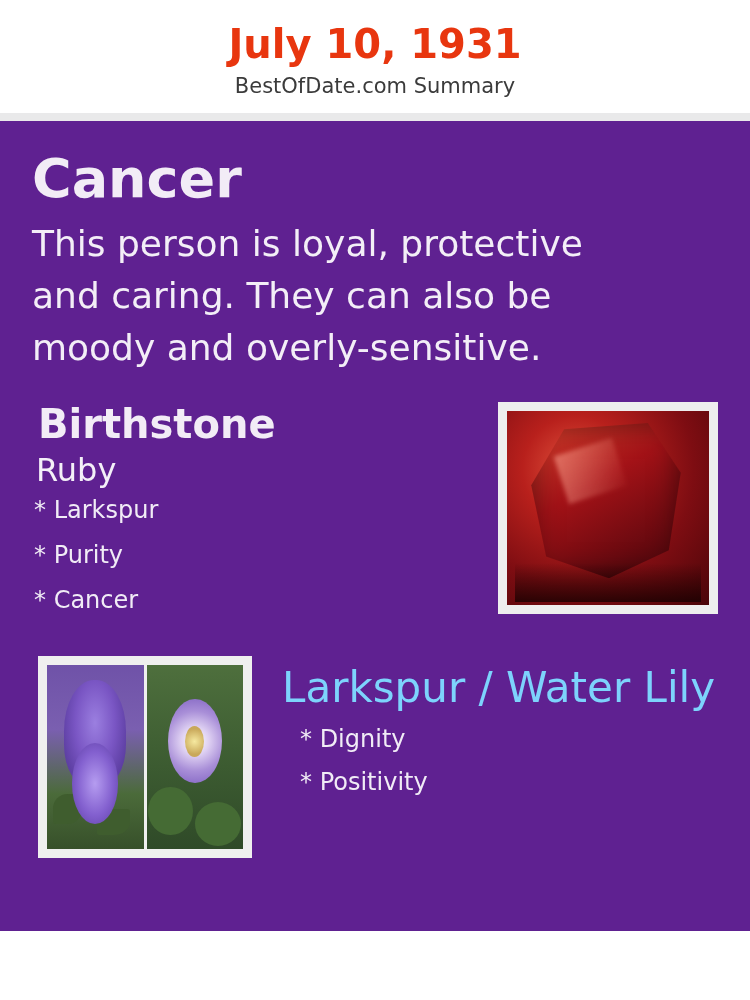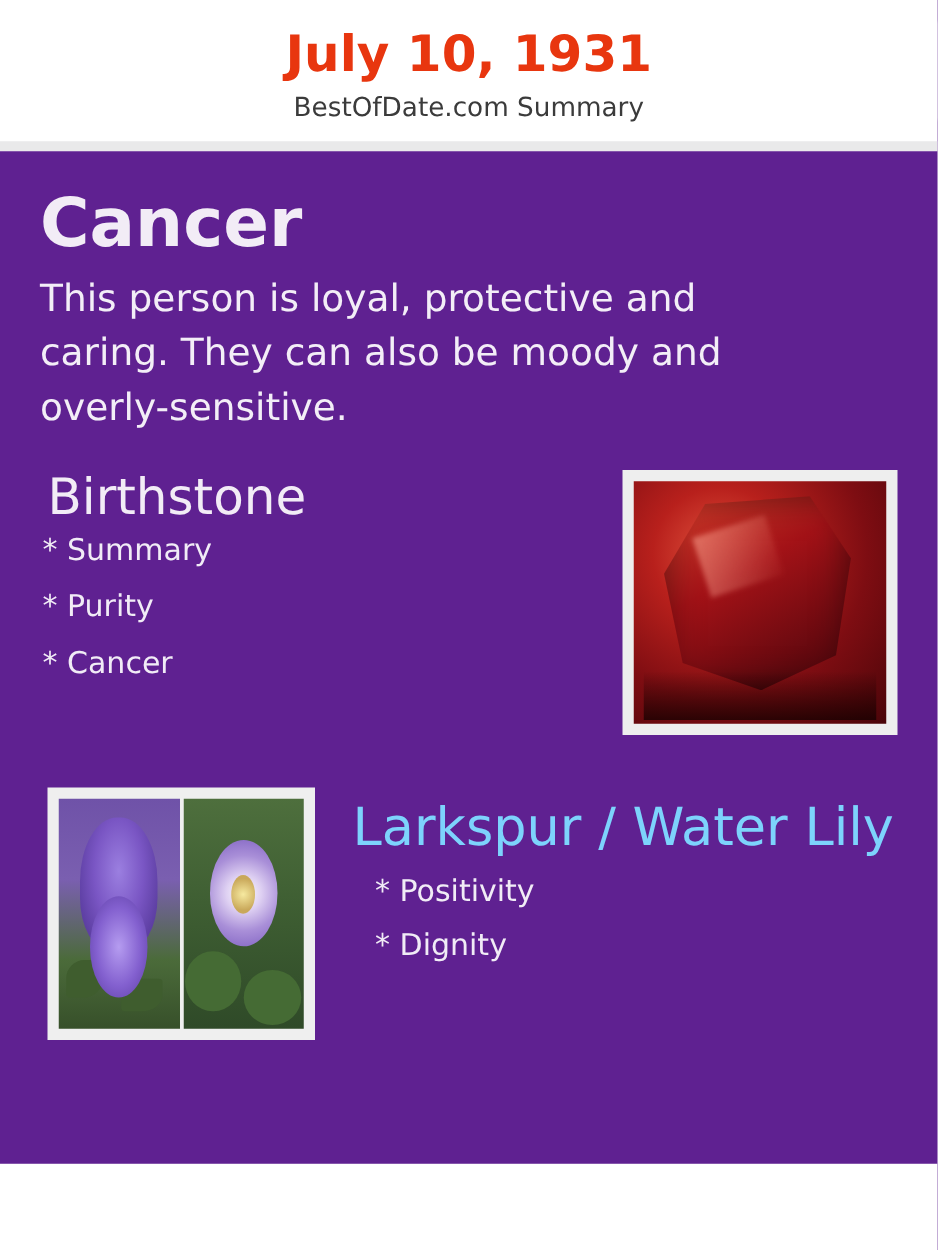--- a/index.html
+++ b/index.html
@@ -61,38 +61,38 @@
     position: relative;
   }
   .sign-name {
     font-size: 54px;
     font-weight: bold;
     color: #f2ecf6;
     line-height: 1.05;
     margin: 4px 0 10px 0;
   }
   .sign-desc {
-    font-size: 30px;
+    font-size: 36px;
     color: #f3eef7;
     line-height: 1.45;
     max-width: 610px;
   }
 
   
   .stone-row {
     margin-top: 28px;
     position: relative;
     min-height: 230px;
   }
   .stone-text {
     width: 420px;
   }
   .stone-title {
     font-size: 40px;
-    font-weight: normal;
+    font-weight: bold;
     color: #f2ecf6;
     line-height: 1.1;
     margin-left: 6px;
   }
   .stone-name {
     font-size: 32px;
     color: #f4f0f8;
     line-height: 1.25;
     margin-top: 4px;
     margin-left: 4px;
@@ -274,22 +274,23 @@
   <div class="header-rule"></div>
 
   <div class="panel">
 
     <div class="sign-name">Cancer</div>
     <div class="sign-desc">This person is loyal, protective and caring. They can also be moody and overly-sensitive.</div>
 
     <div class="stone-row">
       <div class="stone-text">
         <div class="stone-title">Birthstone</div>
+        <div class="stone-name">Ruby</div>
         <div class="attr-list">
-          <div class="attr">* Summary</div>
+          <div class="attr">* Larkspur</div>
           <div class="attr">* Purity</div>
           <div class="attr">* Cancer</div>
         </div>
       </div>
       <div class="stone-photo">
         <div class="stone-img">
           <div class="stone-shadow"></div>
         </div>
       </div>
     </div>
@@ -301,20 +302,20 @@
           <div class="leafbit" style="left:52%;top:78%;width:34%;height:14%;"></div>
         </div>
         <div class="flower-half flower-right">
           <div class="lilypad" style="left:2%;top:66%;width:46%;height:26%;"></div>
           <div class="lilypad" style="left:50%;top:74%;width:48%;height:24%;"></div>
         </div>
       </div>
       <div class="flower-text">
         <div class="flower-name">Larkspur / Water Lily</div>
         <div class="flower-attrs">
+          <div class="attr">* Dignity</div>
           <div class="attr">* Positivity</div>
-          <div class="attr">* Dignity</div>
         </div>
       </div>
     </div>
 
   </div>
 </div>
 
 </body></html>

